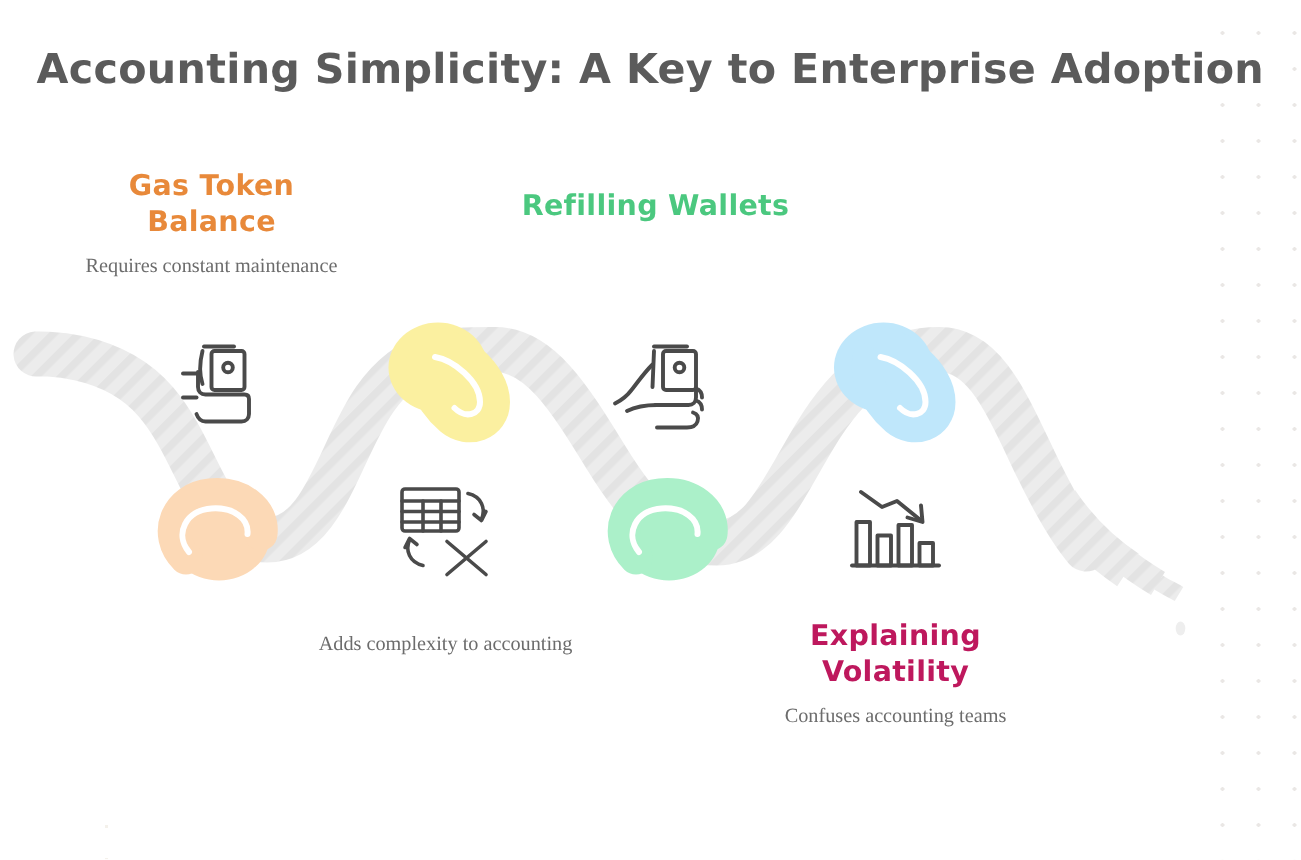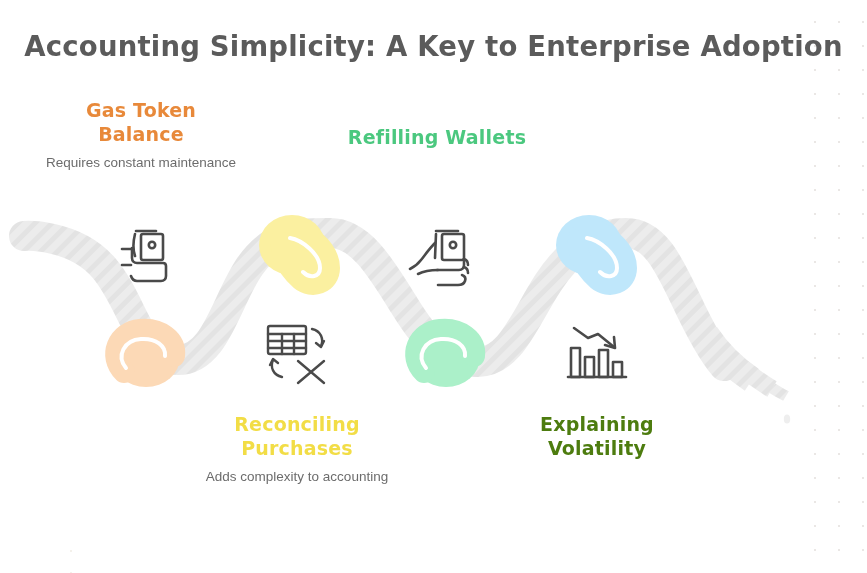--- a/index.html
+++ b/index.html
@@ -78,27 +78,27 @@
   }
   .label-title {
     font-family: "DejaVu Sans", sans-serif;
     font-size: 19px;
     font-weight: bold;
     line-height: 24px;
     letter-spacing: .2px;
   }
   .label-desc {
     margin-top: 8px;
-    font-family: Liberation Sans, sans-serif;
+    font-family: Liberation Serif, serif;
     font-size: 13.5px;
     line-height: 18px;
     color: #6c6c6c;
   }
 
-  #g1 { left: 41px;  top: 98px; width: 200px; }
+  #g1 { left: 41px;  top: 112px; width: 200px; }
   #g2 { left: 337px; top: 125px; width: 200px; }
   #g3 { left: 197px; top: 412px; width: 200px; }
   #g4 { left: 497px; top: 412px; width: 200px; }
 
   #i1 { left: 106px; top: 218px; }
   #i2 { left: 260px; top: 315px; }
   #i3 { left: 406px; top: 218px; }
   #i4 { left: 560px; top: 315px; }
 </style>
 </head>
@@ -231,21 +231,21 @@
   <div class="label-group" id="g1">
     <div class="label-title" style="color:#e8893a">Gas Token Balance</div>
     <div class="label-desc">Requires constant maintenance</div>
   </div>
 
   <div class="label-group" id="g2">
     <div class="label-title" style="color:#4bc87f">Refilling Wallets</div>
   </div>
 
   <div class="label-group" id="g3">
-    <div class="label-title" style="color:#f2dd46">Reconciling Purchases</div>
     <div class="label-desc">Adds complexity to accounting</div>
   </div>
 
   <div class="label-group" id="g4">
-    <div class="label-title" style="color:#4d7c0f">Explaining Volatility</div>
+    <div class="label-title" style="color:#be185d">Explaining Volatility</div>
+    <div class="label-desc">Confuses accounting teams</div>
   </div>
 
 </div>
 
 </body></html>

